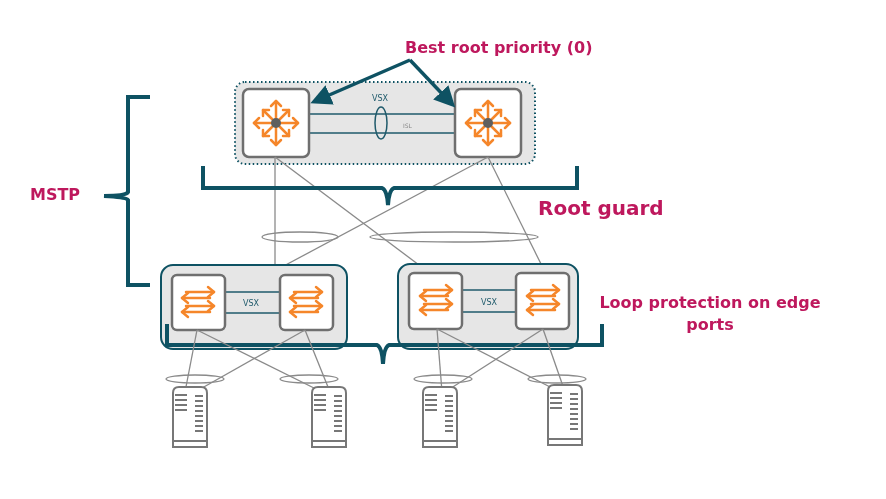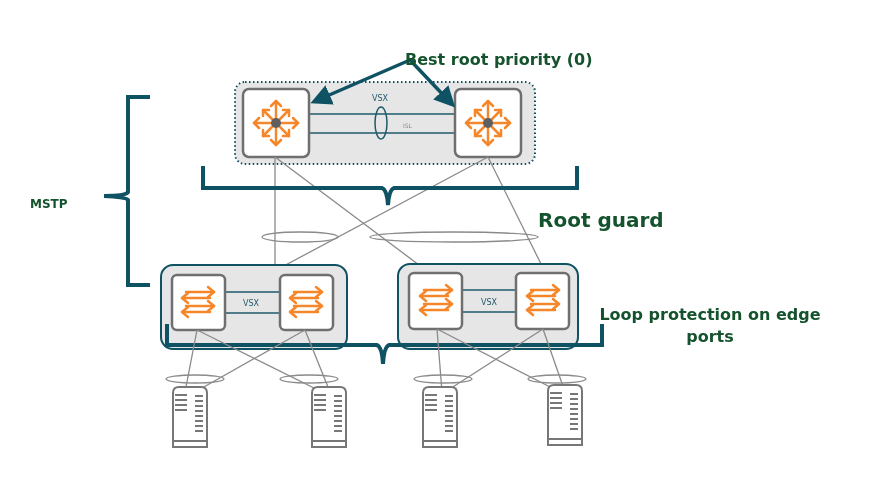--- a/index.html
+++ b/index.html
@@ -1,20 +1,20 @@
 <!DOCTYPE html>
 <html><head>
 <meta charset="utf-8">
 <style>
   html, body { margin: 0; padding: 0; background: #ffffff; }
   #stage { position: relative; width: 886px; height: 499px; overflow: hidden; background: #ffffff; font-family: "DejaVu Sans", sans-serif; }
   svg { position: absolute; left: 0; top: 0; }
-  .lbl { position: absolute; font-family: "DejaVu Sans", sans-serif; font-weight: bold; color: #14532d; white-space: nowrap; margin-top: 12px; }
+  .lbl { position: absolute; font-family: "DejaVu Sans", sans-serif; font-weight: bold; color: #be185d; white-space: nowrap; }
   #lbl-best { left: 405px; top: 38px; font-size: 16px; }
-  #lbl-mstp { left: 30px; top: 185px; font-size: 12px; }
+  #lbl-mstp { left: 30px; top: 185px; font-size: 16px; }
   #lbl-root { left: 538px; top: 196px; font-size: 20px; }
   #lbl-loop { left: 592px; top: 292px; font-size: 16px; text-align: center; line-height: 22px; white-space: normal; width: 236px; }
   .small { font-family: "DejaVu Sans", sans-serif; font-size: 8px; fill: #1f5a6b; }
   .small-grey { font-family: "DejaVu Sans", sans-serif; font-size: 6px; fill: #888; }
 </style>
 </head>
 <body>
 
 <div id="stage">
 <svg width="886" height="499" viewBox="0 0 886 499">

